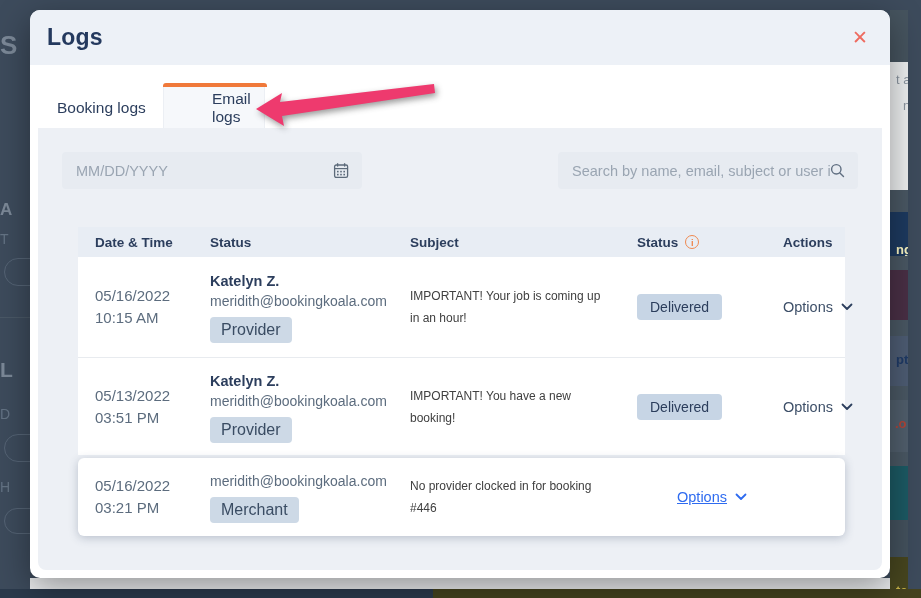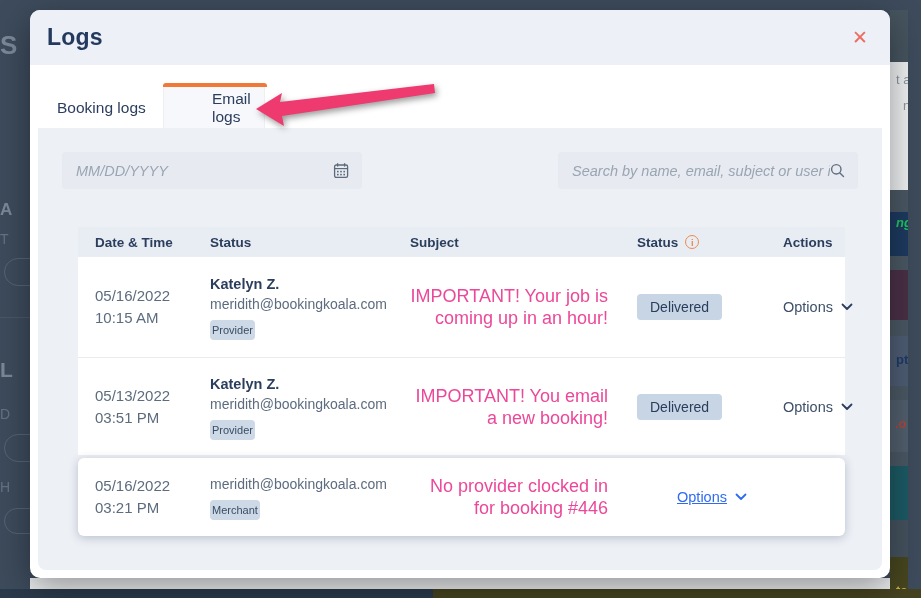--- a/index.html
+++ b/index.html
@@ -38,21 +38,21 @@
   .tab-active .lbl { font-size:15.5px; color:#2c3e5d; }
 
   
   .panel { position:absolute; left:8px; top:118px; width:844px; height:442px; background:#edf0f5;
            border-radius:0 0 8px 8px; }
   .input-box { position:absolute; top:24px; height:37px; background:#e7ebf1; border-radius:4px;
                display:flex; align-items:center; }
   .date-box { left:24px; width:300px; }
   .search-box { left:520px; width:300px; }
   .input-box input { flex:1; height:100%; background:transparent; border:none; outline:none;
-                     padding-left:14px; font-size:14.5px; color:#3c4c60; font-family:"Liberation Sans", sans-serif;font-style:italic; }
+                     padding-left:14px; font-size:14.5px; color:#3c4c60; font-family:"Liberation Sans", sans-serif; }
   .input-box input::placeholder { color:#9aa5b2; opacity:1; }
   .input-icon { margin-right:13px; display:flex; align-items:center; }
 
   
   .table { position:absolute; left:40px; top:99px; width:767px; }
   .grid-cols { display:grid; grid-template-columns:115px 200px 227px 146px 1fr; }
   .thead { background:#e8edf4; height:30px; align-items:center; font-size:13.5px; font-weight:bold; color:#2c3e5d; }
   .thead > div { padding-left:17px; }
   .th-actions { text-align:right; padding-right:19px !important; }
   .th-status { display:flex; align-items:center; }
@@ -63,22 +63,22 @@
   .trow { align-items:center; }
   .trow > div { padding-left:17px; }
   .row-1 { height:100px; }
   .row-2 { height:98px; border-top:1px solid #e8ebef; }
   .row-3 { height:78px; background:#ffffff; margin-top:3px; border-radius:6px;
            box-shadow:0 2px 10px rgba(50,70,100,0.28); }
   .cell-date { font-size:15px; color:#5c6c7e; line-height:22px; }
   .cell-email { display:flex; flex-direction:column; align-items:flex-start; }
   .name { font-size:14.5px; font-weight:bold; color:#2c3e5d; line-height:20px; }
   .email { font-size:14px; color:#5c6c7e; line-height:20px; }
-  .badge-role { margin-top:6px; background:#cdd9e6; color:#3a4c63; font-size:11px; padding:4px 2px; border-radius:4px; }
-  .cell-subject { font-size:18px; color:#ec4899; line-height:22px; padding-right:12px;text-align:right; }
+  .badge-role { margin-top:6px; background:#cdd9e6; color:#3a4c63; font-size:16px; padding:4px 11px; border-radius:4px; }
+  .cell-subject { font-size:12px; color:#404040; line-height:22px; padding-right:12px; }
   .badge-status { display:inline-block; background:#c7d5e5; color:#2b3d5c; font-size:14px; padding:5px 13px; border-radius:4px; }
   .cell-actions { display:flex; justify-content:flex-end; align-items:center; gap:8px; padding-right:19px; }
   .options-btn { font-size:14.5px; color:#3d4f68; cursor:pointer; display:flex; align-items:center; gap:8px; }
   .options-btn svg { stroke:#2c3e5d; }
   .options-link { color:#2e6bf0; text-decoration:underline; }
   .options-link-wrap svg { stroke:#2e6bf0; }
 
   
   .annot-arrow { position:absolute; left:253px; top:78px; pointer-events:none;
                  filter:drop-shadow(2px 3px 3px rgba(30,30,30,0.45)); }
@@ -100,21 +100,21 @@
 </div>
 
 <div class="backdrop-right">
   <div class="rblock" style="top:10px;height:52px;background:#46545f;"></div>
   <div class="rblock" style="top:62px;height:128px;background:#eef0f1;">
     <span class="rtext" style="left:6px;top:10px;color:#8b95a0;font-weight:normal;">t a</span>
     <span class="rtext" style="left:13px;top:36px;color:#8b95a0;font-weight:normal;">n</span>
   </div>
   <div class="rblock" style="top:190px;height:22px;background:#4a5864;"></div>
   <div class="rblock" style="top:212px;height:44px;background:#1d3a60;">
-    <span class="rtext" style="left:6px;top:3px;color:#22c55e;font-style:italic;">ng</span>
+    <span class="rtext" style="left:6px;top:30px;color:#fef9c3;">ng</span>
   </div>
   <div class="rblock" style="top:256px;height:14px;background:#4a5864;"></div>
   <div class="rblock" style="top:270px;height:50px;background:#4a3046;"></div>
   <div class="rblock" style="top:320px;height:16px;background:#4a5864;"></div>
   <div class="rblock" style="top:336px;height:50px;background:#4e5d74;">
     <span class="rtext" style="left:6px;top:16px;color:#1e3a66;">pt</span>
   </div>
   <div class="rblock" style="top:386px;height:14px;background:#4a5864;"></div>
   <div class="rblock" style="top:400px;height:52px;background:#515f6d;">
     <span class="rtext" style="left:5px;top:16px;color:#b24538;">.o</span>
@@ -217,21 +217,21 @@
         <div class="trow grid-cols row-2">
           <div class="cell-date">
             <div>05/13/2022</div>
             <div>03:51 PM</div>
           </div>
           <div class="cell-email">
             <span class="name">Katelyn Z.</span>
             <span class="email">meridith@bookingkoala.com</span>
             <span class="badge-role">Provider</span>
           </div>
-          <div class="cell-subject">IMPORTANT! You email a new booking!</div>
+          <div class="cell-subject">IMPORTANT! You have a new booking!</div>
           <div>
             <span class="badge-status">Delivered</span>
           </div>
           <div class="cell-actions">
             <span class="options-btn">
               <span>Options</span>
               <svg width="12" height="8" viewBox="0 0 12 8" fill="none">
                 <polyline points="1.5,1.5 6,6 10.5,1.5" stroke-width="1.8" stroke-linecap="round" stroke-linejoin="round"></polyline>
               </svg>
             </span>

